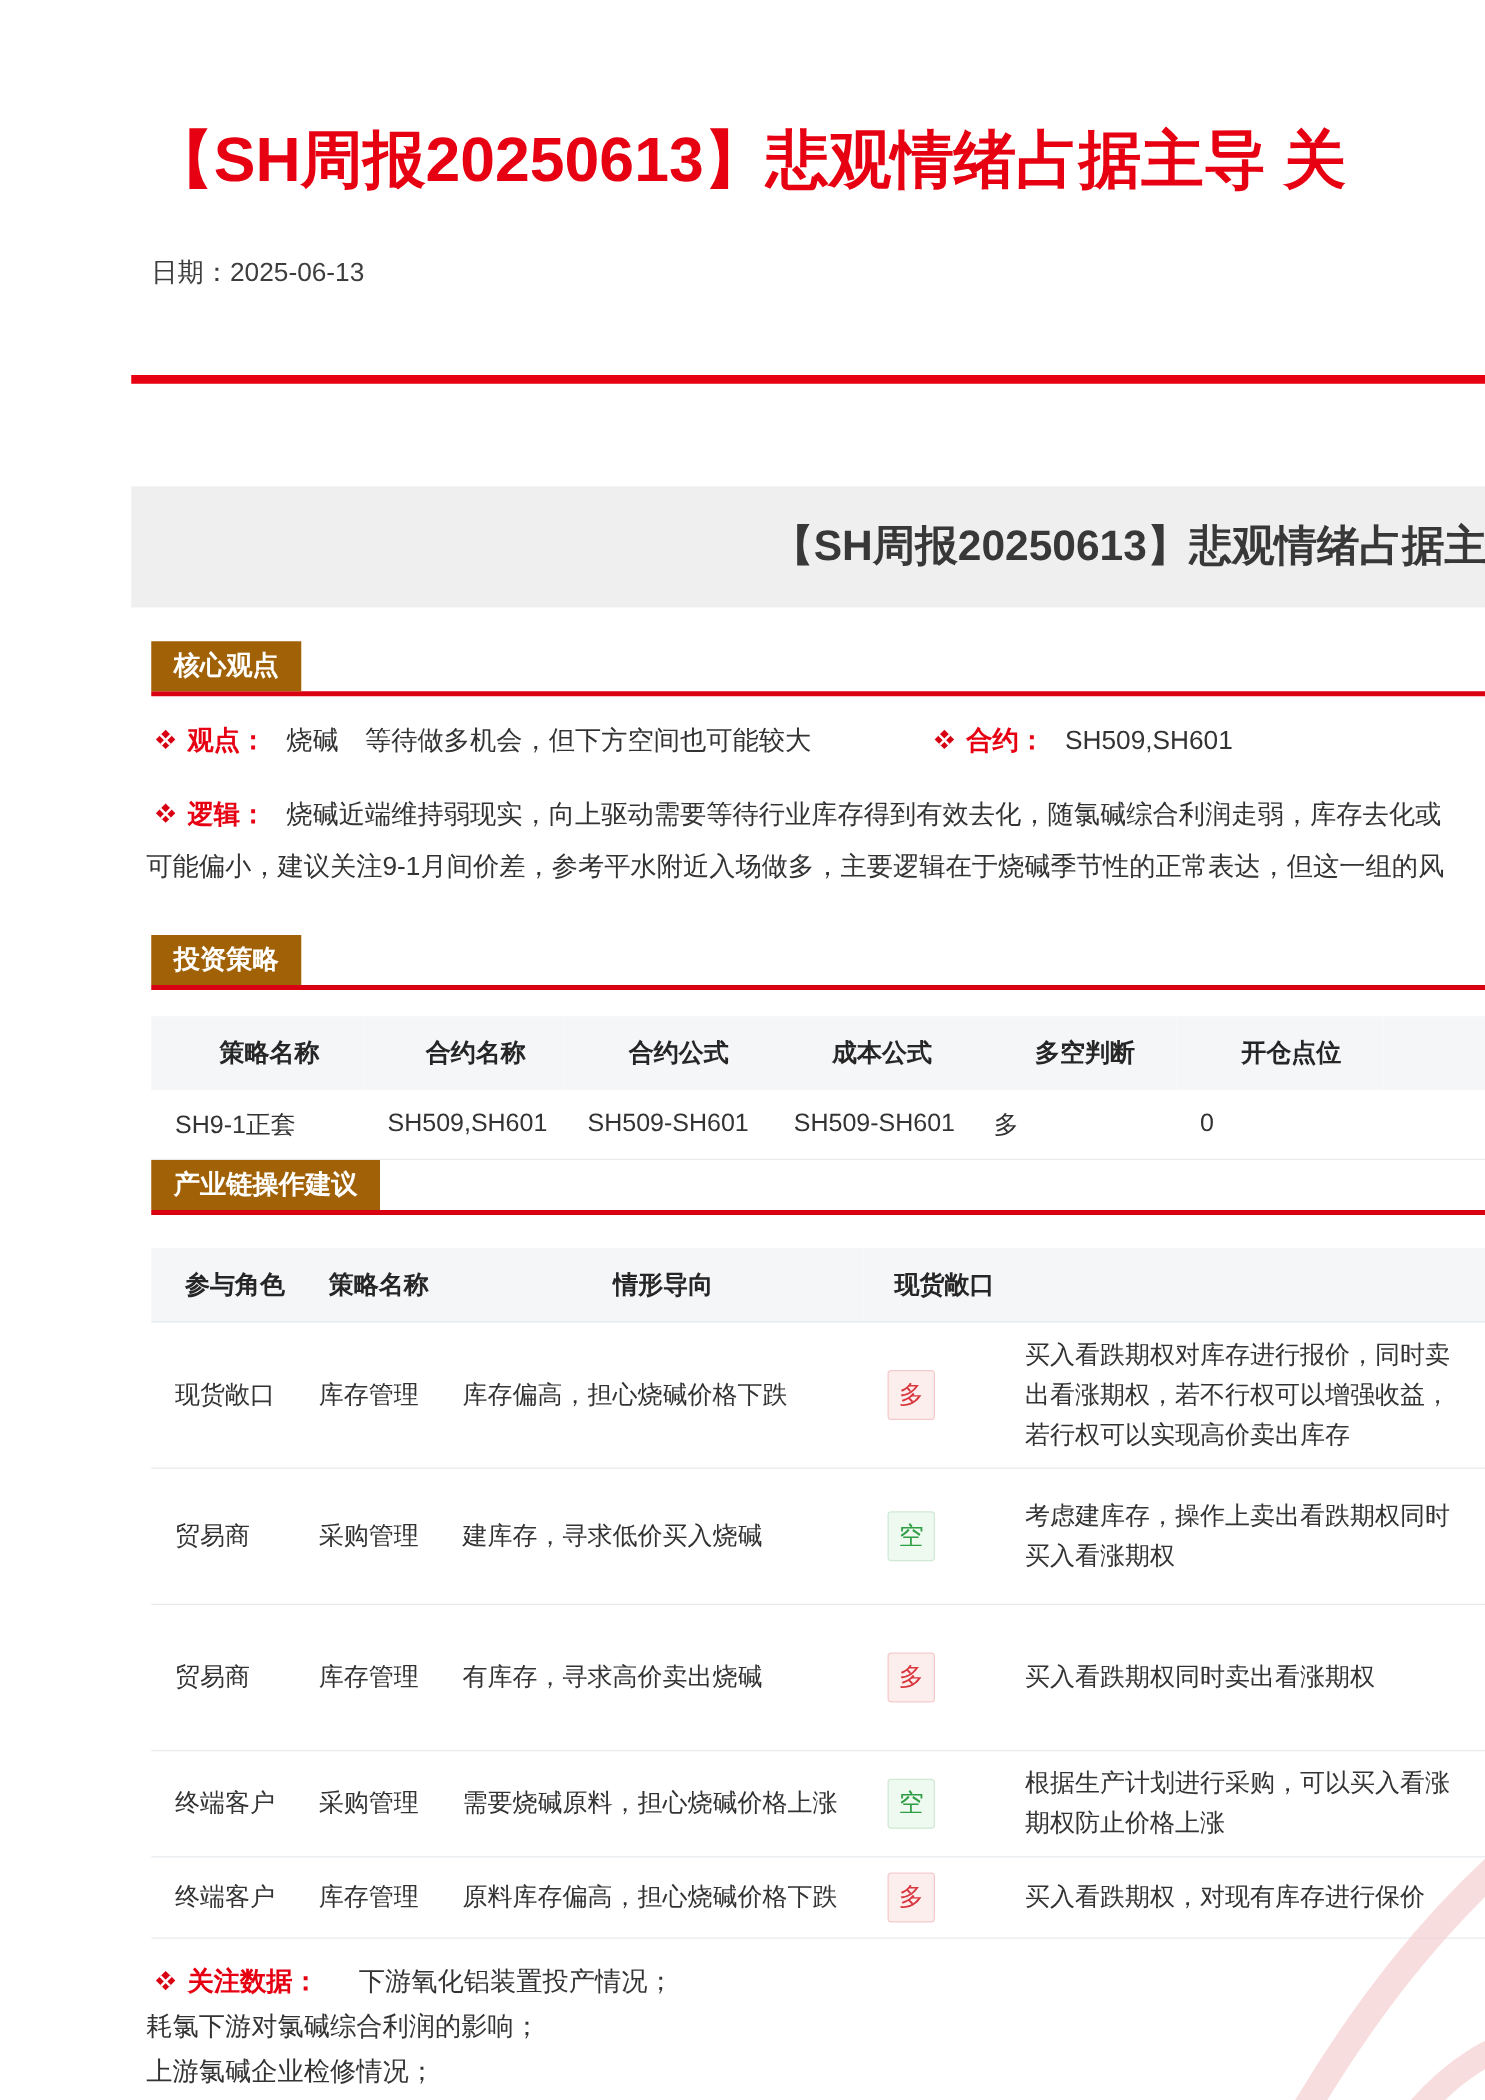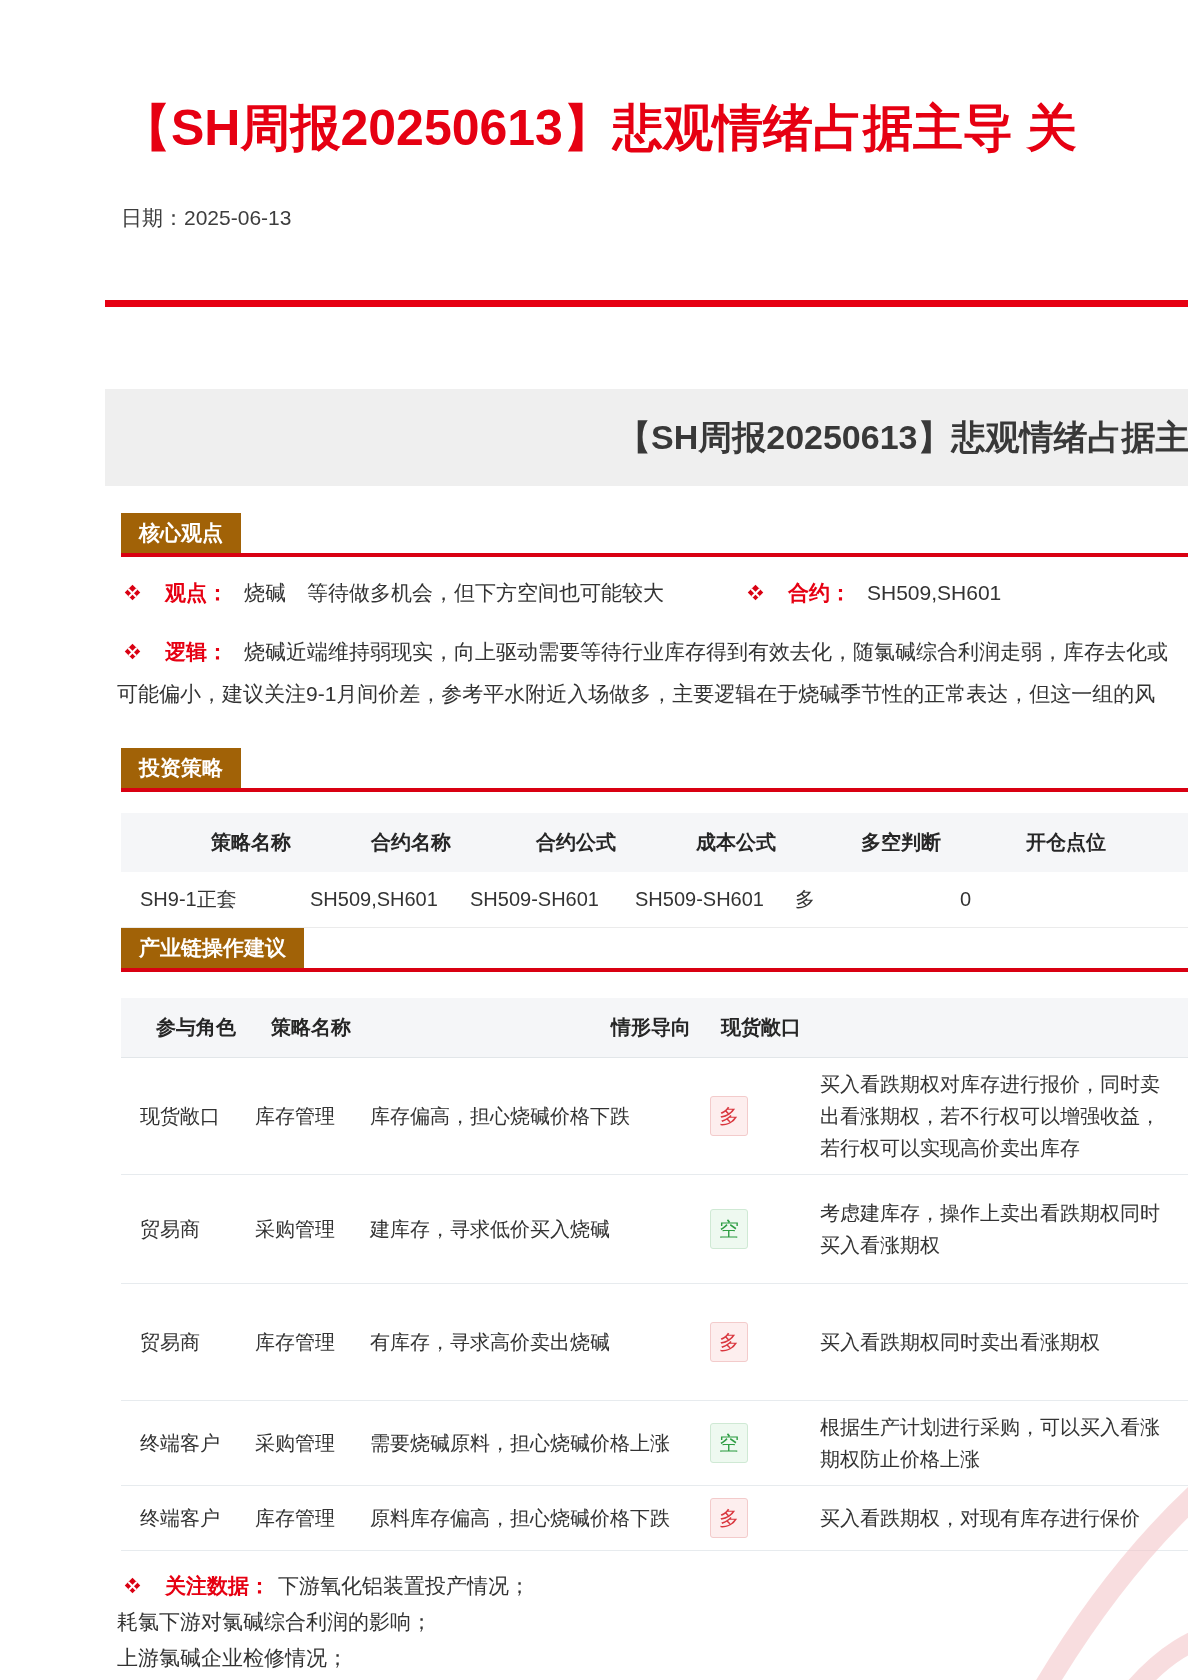--- a/index.html
+++ b/index.html
@@ -18,35 +18,35 @@
                font-size:34px;font-weight:bold;color:#383838;white-space:nowrap;}
 
   .sec-label{display:inline-block;margin:0 0 0 121px;background:#a16207;color:#fff;
              font-size:21px;font-weight:bold;line-height:24px;padding:8px 18px;white-space:nowrap;}
   .sec-underline{margin-left:121px;width:1879px;height:4px;background:#d90012;}
   .mt-core{margin-top:27px;}
   .mt-strategy{margin-top:33px;}
   .mt-chain{}
 
   .bullet-row{position:relative;margin:22px 0 0 127px;font-size:21px;height:28px;line-height:28px;white-space:nowrap;}
-  .red-label{color:#e60012;font-weight:bold;margin:0 6px 0 27px;}
+  .red-label{color:#e60012;font-weight:bold;margin:0 6px 0 12px;}
   .plain{color:#333;margin-left:10px;}
   .contract-group{position:absolute;left:623px;top:0;white-space:nowrap;}
 
   .diamond{display:inline-block;width:11px;height:11px;background:#d90012;
            transform:rotate(45deg);position:relative;vertical-align:middle;margin-bottom:4px;}
   .diamond::before{content:"";position:absolute;left:0;top:4.5px;width:11px;height:2px;background:#fff;}
   .diamond::after{content:"";position:absolute;top:0;left:4.5px;width:2px;height:11px;background:#fff;}
 
   .logic-block{margin:24px 0 0 117px;font-size:21px;line-height:42px;color:#333;}
   .logic-line{white-space:nowrap;}
   .logic-line .diamond{margin-left:10px;}
 
   table.tbl{border-collapse:collapse;table-layout:fixed;margin-left:121px;width:1879px;}
-  table.tbl th{text-align:right;font-size:20px;font-weight:bold;color:#262626;
+  table.tbl th{text-align:center;font-size:20px;font-weight:bold;color:#262626;
                padding:16px 0 16px 19px;background:#f5f6f8;white-space:nowrap;overflow:hidden;}
   table.tbl td{text-align:left;font-size:20px;color:#333;padding-left:19px;
                vertical-align:middle;white-space:nowrap;overflow:hidden;}
   .tbl1{margin-top:21px;}
   .tbl1 tbody td{padding-top:14px;padding-bottom:14px;border-bottom:1px solid #ebebeb;}
   .tbl2{margin-top:26px;}
   .tbl2 thead th{border-bottom:1px solid #e2e6e9;}
   .tbl2 tbody td{border-bottom:1px solid #e7ebee;line-height:32px;}
   .tbl2 tbody tr:nth-child(1) td{padding-top:10px;padding-bottom:10px;}
   .tbl2 tbody tr:nth-child(2) td{padding-top:22px;padding-bottom:22px;}
@@ -56,21 +56,21 @@
   .sline{white-space:nowrap;}
 
   .badge{display:inline-block;width:36px;height:38px;line-height:38px;text-align:center;
          font-size:20px;border-radius:3px;}
   .badge.long{color:#d9363e;background:#fdeeee;border:1px solid #f3cbcb;}
   .badge.short{color:#2f9e44;background:#eef9f0;border:1px solid #cfe9d4;}
 
   .watch{margin:17px 0 0 117px;font-size:21px;line-height:36px;color:#333;}
   .watch .first-line{white-space:nowrap;}
   .watch .first-line .diamond{margin-left:10px;}
-  .watch .plain{margin-left:2px;}
+  .watch .plain{margin-left:26px;}
   .watch-item{white-space:nowrap;}
 
   .watermark{position:absolute;left:1030px;top:1420px;width:200px;height:280px;
              pointer-events:none;opacity:0.55;}
 </style>
 </head>
 <body>
 
 <div class="doc">
 

